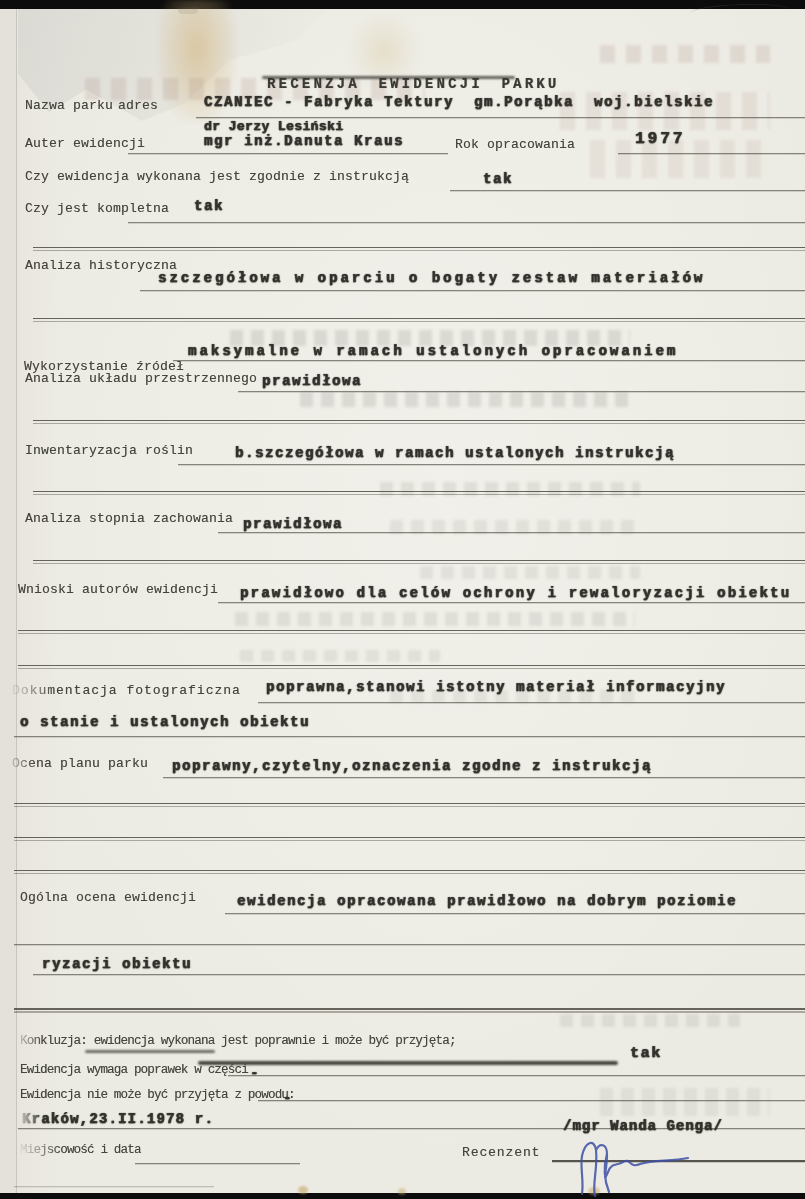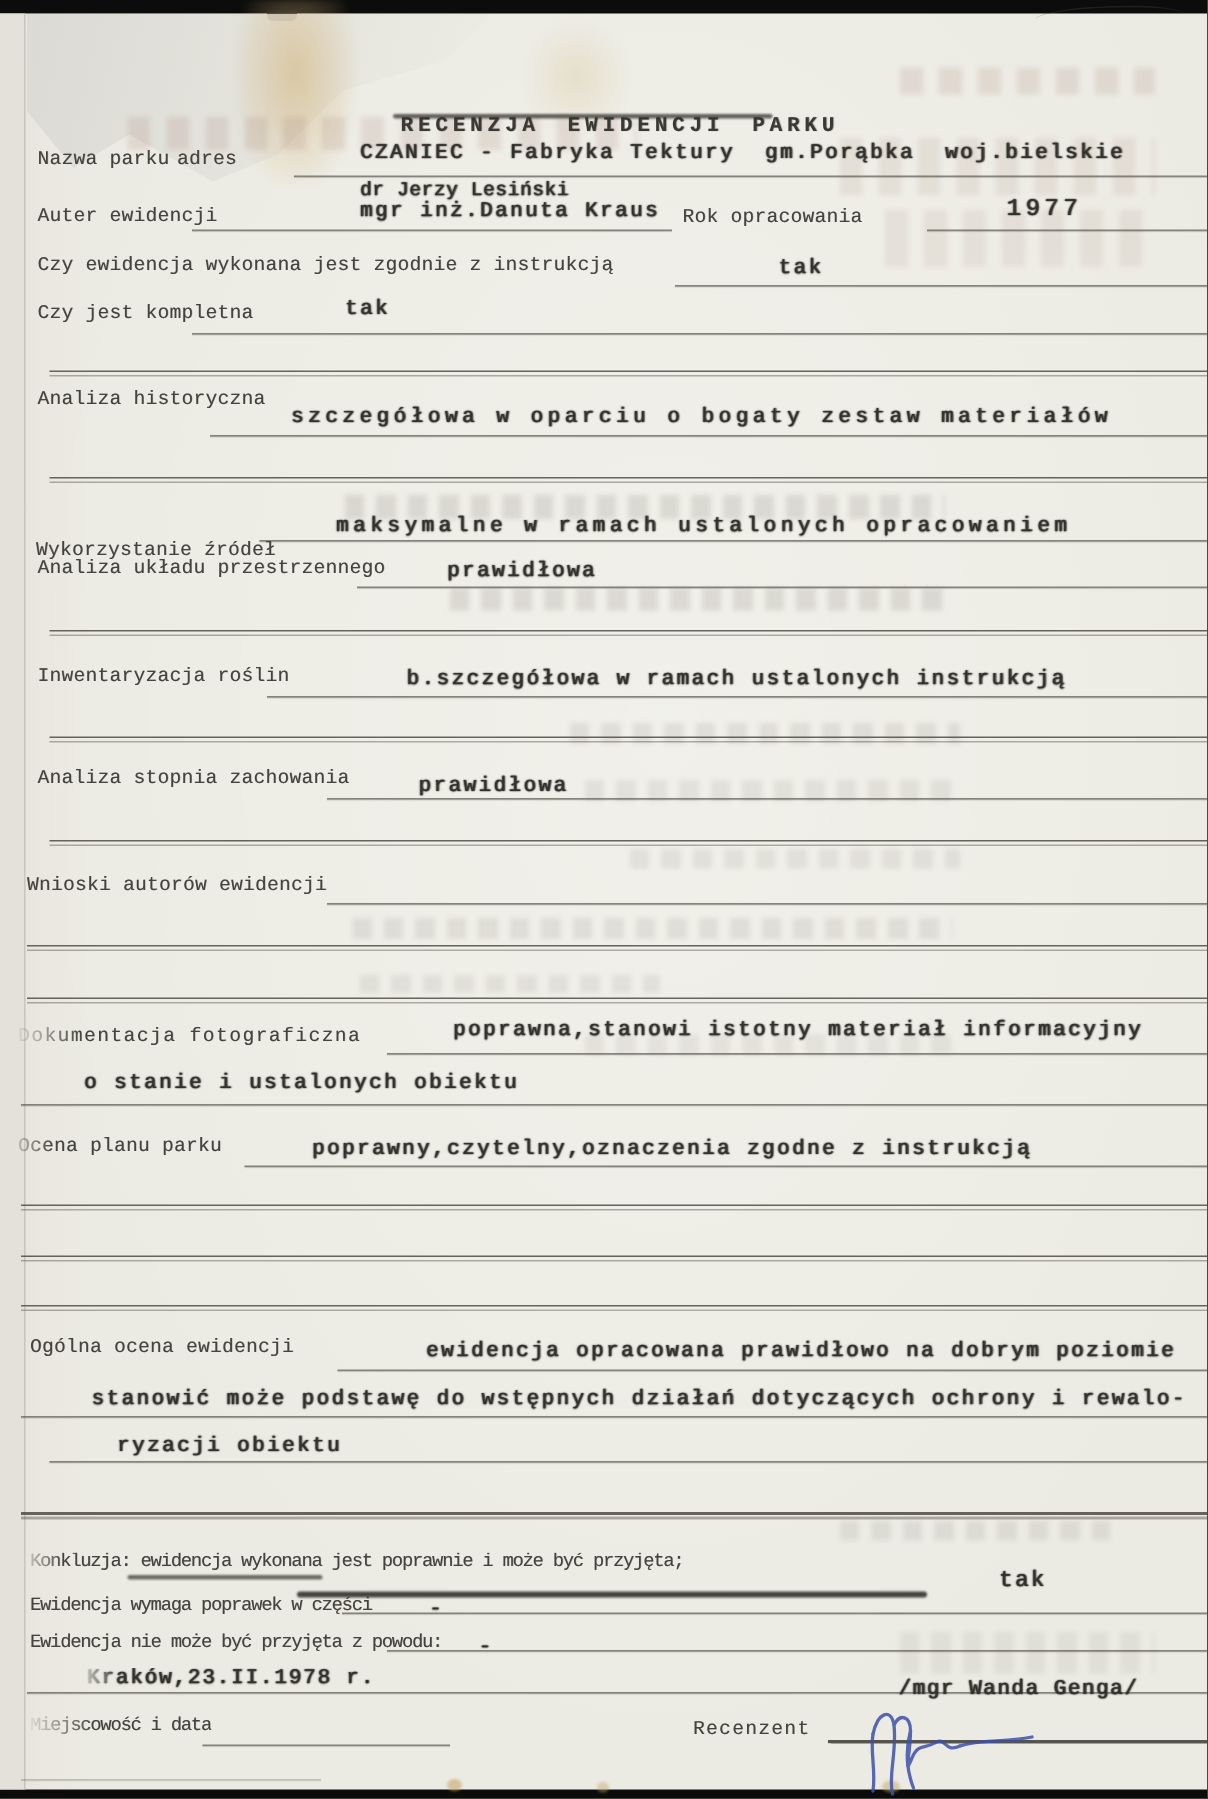--- a/index.html
+++ b/index.html
@@ -3,23 +3,23 @@
 <meta charset="utf-8">
 <style>
   html,body{margin:0;padding:0;background:#111;}
   .page{position:relative;width:805px;height:1199px;overflow:hidden;
     background:
       radial-gradient(ellipse at 55% 40%, rgba(255,255,255,.25), rgba(255,255,255,0) 70%),
       linear-gradient(90deg,#e2e0d8 0,#e9e7df 25px,#ecebe3 60px,#ecebe3 100%);
     font-family:"Liberation Mono","DejaVu Sans Mono",monospace;}
   .t{position:absolute;white-space:pre;line-height:1;}
   .l{font-size:13px;letter-spacing:.2px;color:#45433d;text-shadow:.3px .3px .4px rgba(69,67,61,.45);}
-  .v{font-size:14px;font-weight:normal;letter-spacing:1.6px;color:#33312c;
+  .v{font-size:14px;font-weight:bold;letter-spacing:1.6px;color:#33312c;
      text-shadow:.7px 0 .9px rgba(45,43,38,.85),-.5px .3px .9px rgba(45,43,38,.55),0 .6px 1px rgba(45,43,38,.5);
-     filter:blur(.25px);margin-left:36px;}
+     filter:blur(.25px);}
   .c{font-size:12.5px;letter-spacing:-.8px;}
   .title{font-size:14px;font-weight:bold;letter-spacing:3.2px;word-spacing:7px;color:#3b3934;
      text-shadow:.5px .4px .7px rgba(59,57,52,.6);margin-top:20px;}
   .ln{position:absolute;height:1px;background:#5a574e;opacity:.7;box-shadow:0 .5px .6px rgba(70,66,58,.5);}
   .sep{position:absolute;height:1px;background:#4f4c44;opacity:.85;box-shadow:0 3px 0 rgba(79,76,68,.5);}
   .hln{position:absolute;background:#33312c;filter:blur(.8px);border-radius:2px;opacity:.9;}
   .bar{position:absolute;left:0;width:805px;background:#0c0c0c;}
   .fade40{-webkit-mask-image:linear-gradient(90deg,rgba(0,0,0,.08),#000 42px);mask-image:linear-gradient(90deg,rgba(0,0,0,.08),#000 42px);}
   .fade20{-webkit-mask-image:linear-gradient(90deg,rgba(0,0,0,.25),#000 22px);mask-image:linear-gradient(90deg,rgba(0,0,0,.25),#000 22px);}
   .ghost{position:absolute;filter:blur(1.6px);
@@ -106,42 +106,42 @@
   <div class="t v" style="left:235px;top:446px;">b.szczegółowa w ramach ustalonych instrukcją</div>
   <div class="ln" style="left:178px;top:464px;width:627px;"></div>
   <div class="sep" style="left:33px;top:491px;width:772px;"></div>
 
   <div class="t l" style="left:25px;top:512px;">Analiza stopnia zachowania</div>
   <div class="t v" style="left:243px;top:517px;">prawidłowa</div>
   <div class="ln" style="left:218px;top:532px;width:587px;"></div>
   <div class="sep" style="left:33px;top:560px;width:772px;"></div>
 
   <div class="t l" style="left:18px;top:583px;">Wnioski autorów ewidencji</div>
+  <div class="t v" style="left:240px;top:586px;letter-spacing:2.2px;">prawidłowo dla celów ochrony i rewaloryzacji obiektu</div>
   <div class="ln" style="left:218px;top:602px;width:587px;"></div>
   <div class="sep" style="left:18px;top:630px;width:787px;"></div>
   <div class="sep" style="left:18px;top:665px;width:787px;"></div>
 
   <div class="t l fade40" style="left:12px;top:684px;letter-spacing:1px;">Dokumentacja fotograficzna</div>
   <div class="t v" style="left:266px;top:680px;">poprawna,stanowi istotny materiał informacyjny</div>
   <div class="ln" style="left:258px;top:702px;width:547px;"></div>
   <div class="t v" style="left:20px;top:715px;">o stanie i ustalonych obiektu</div>
   <div class="ln" style="left:14px;top:736px;width:791px;"></div>
 
   <div class="t l fade20" style="left:12px;top:757px;">Ocena planu parku</div>
   <div class="t v" style="left:172px;top:759px;">poprawny,czytelny,oznaczenia zgodne z instrukcją</div>
   <div class="ln" style="left:163px;top:777px;width:642px;"></div>
 
   <div class="sep" style="left:14px;top:803px;width:791px;"></div>
   <div class="sep" style="left:14px;top:837px;width:791px;"></div>
   <div class="sep" style="left:14px;top:870px;width:791px;"></div>
 
   <div class="t l" style="left:20px;top:891px;">Ogólna ocena ewidencji</div>
-  <div class="t v" style="left:248px;top:894px;">ewidencja opracowana prawidłowo na dobrym poziomie</div>
+  <div class="t v" style="left:237px;top:894px;">ewidencja opracowana prawidłowo na dobrym poziomie</div>
   <div class="ln" style="left:225px;top:913px;width:580px;"></div>
-  <div class="t v" style="left:25px;top:926px;">stanowić może podstawę do wstępnych działań dotyczących ochrony i rewalo-</div>
   <div class="ln" style="left:14px;top:944px;width:791px;"></div>
   <div class="t v" style="left:42px;top:957px;">ryzacji obiektu</div>
   <div class="ln" style="left:33px;top:974px;width:772px;"></div>
 
   <div class="sep" style="left:14px;top:1008px;width:791px;height:2px;"></div>
 
   <div class="t l c fade20" style="left:20px;top:1035px;">Konkluzja: ewidencja wykonana jest poprawnie i może być przyjęta;</div>
   <div class="hln" style="left:85px;top:1050px;width:130px;height:3px;opacity:.7;"></div>
   <div class="t v" style="left:630px;top:1046px;font-size:15px;">tak</div>
   <div class="hln" style="left:198px;top:1061px;width:420px;height:4px;"></div>

